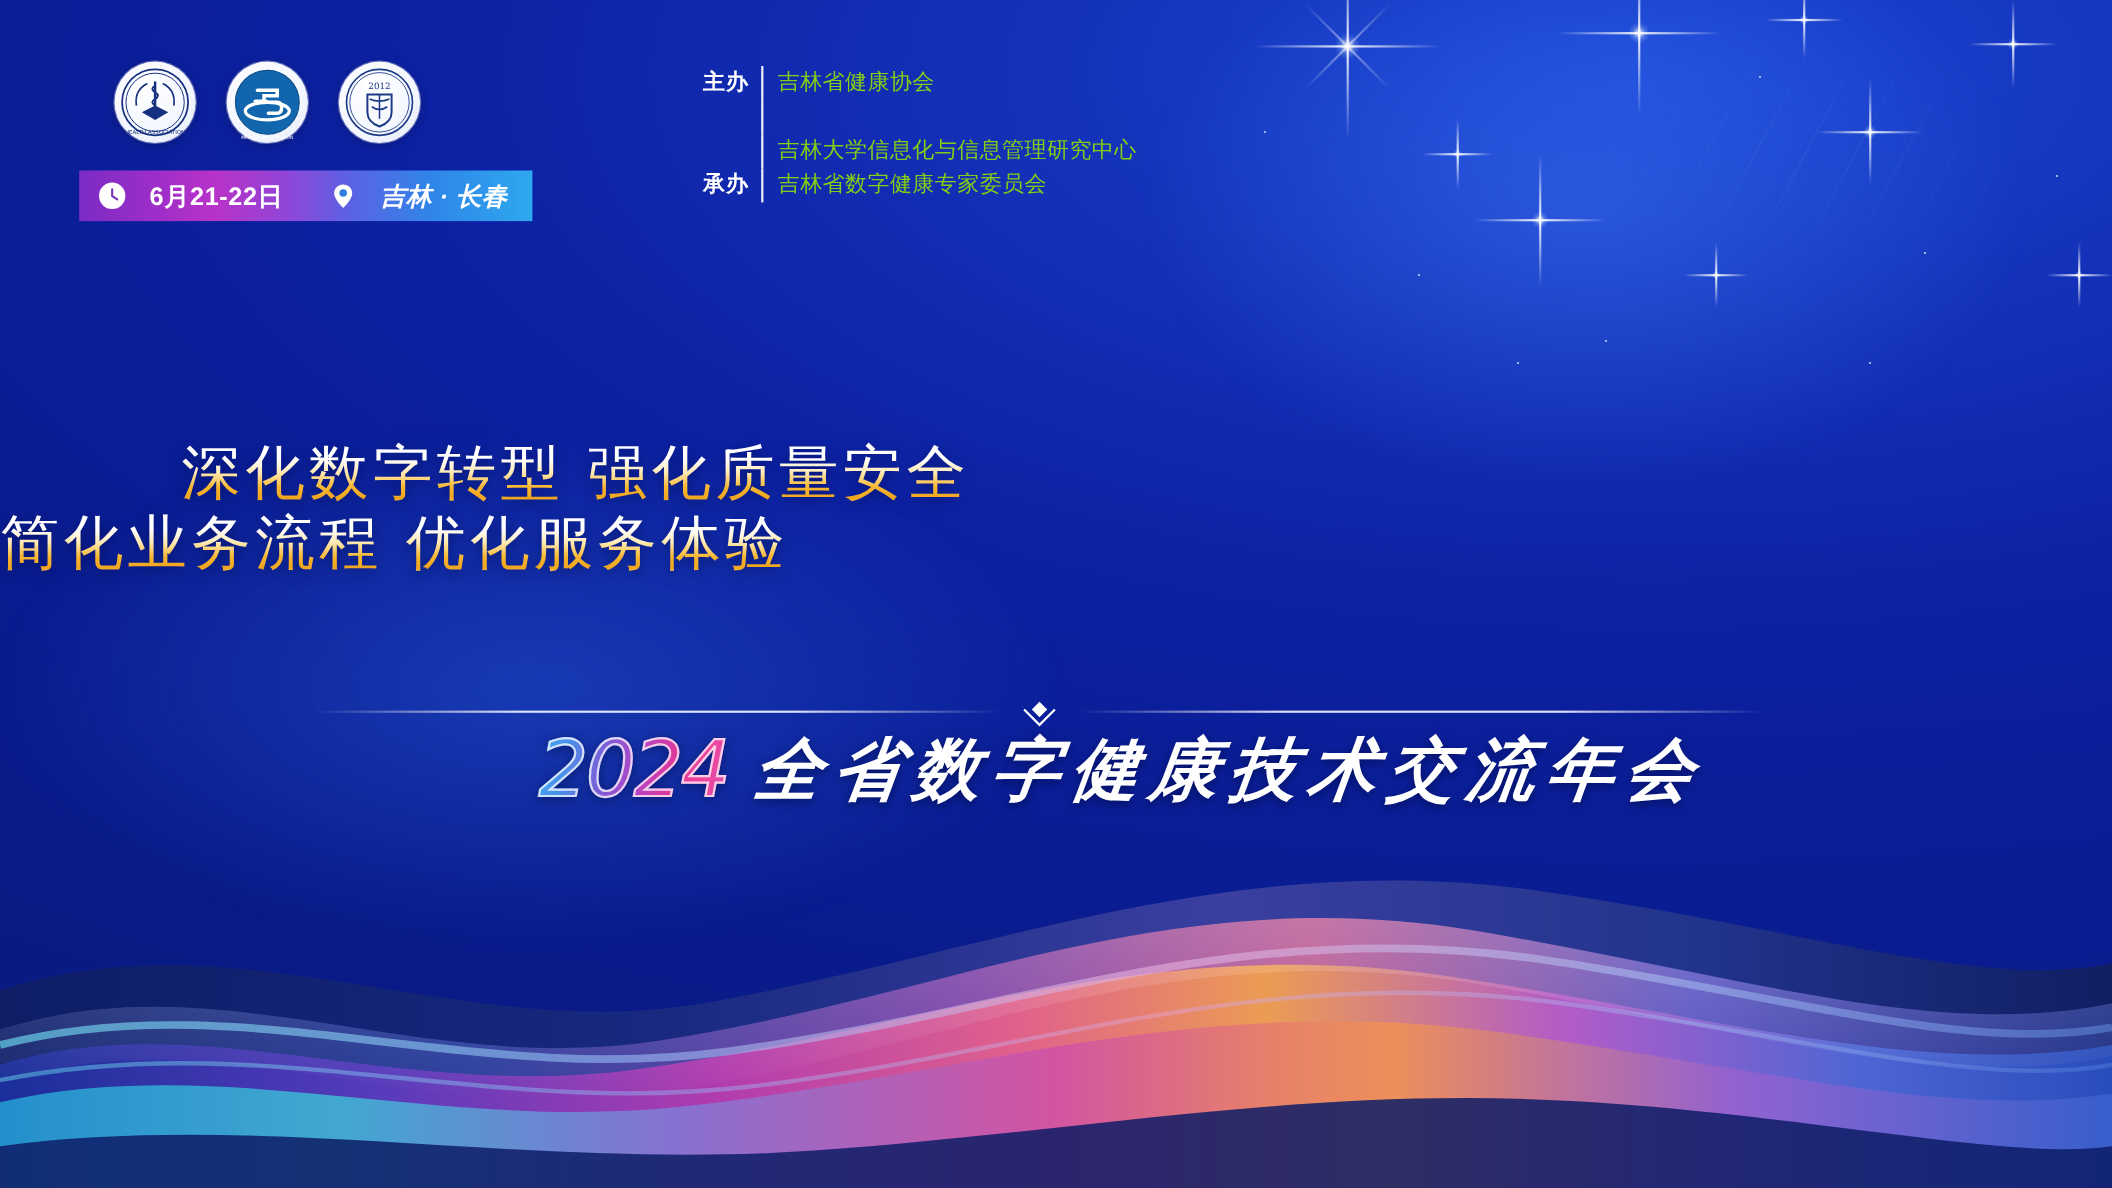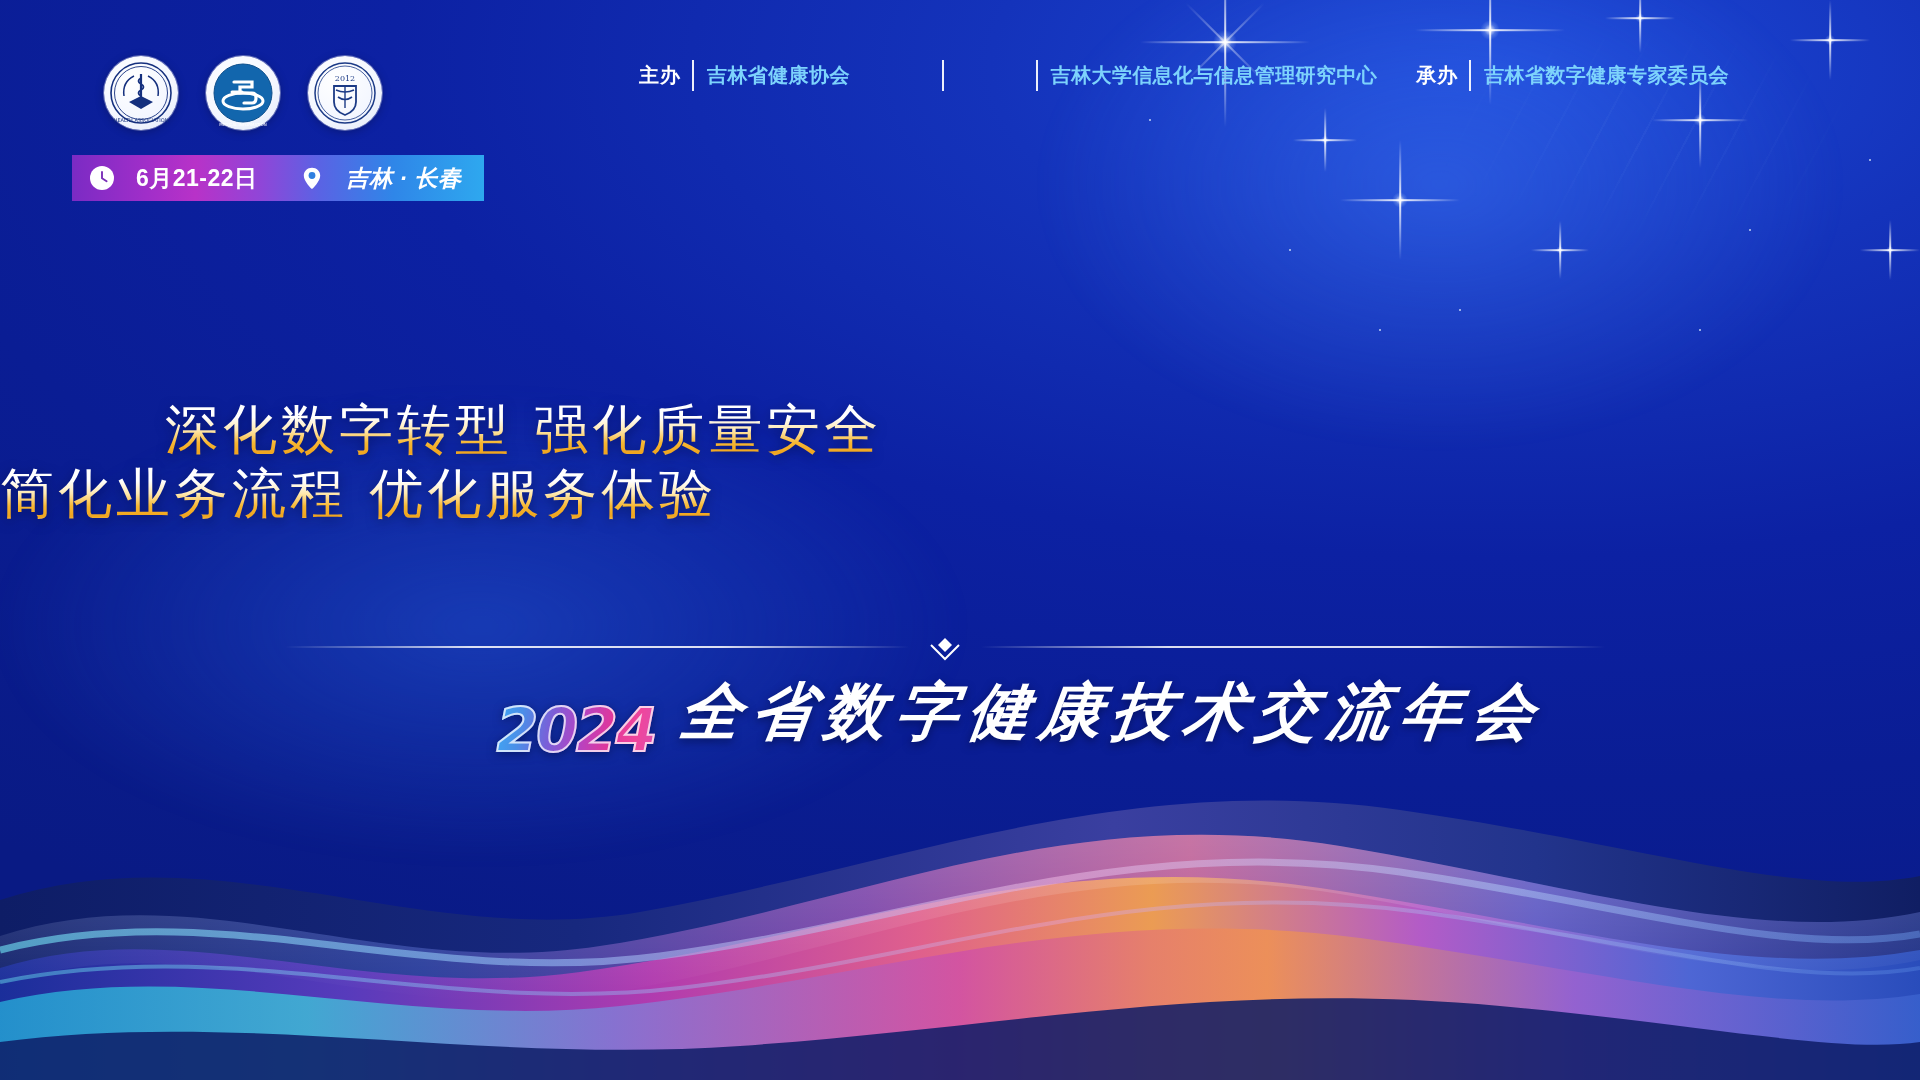--- a/index.html
+++ b/index.html
@@ -110,41 +110,41 @@
   .meta-ico.pin{ background:transparent; }
   .meta-ico svg{ position:absolute; inset:0; width:100%; height:100%; }
   .meta-text{
     font-size:23px; font-weight:bold; letter-spacing:.5px;
     white-space:nowrap; line-height:1;
   }
 
   
   .orgs{
     position:absolute; left:600px; top:60px;
-    display:flex; flex-direction:row; gap:0;
+    display:flex; flex-direction:column; gap:0;
   }
   .org-row{
     display:flex; align-items:flex-start;
     height:31px;
   }
   .org-label{
     width:92px; text-align:right;
     color:#fff; font-size:20px; font-weight:bold;
     letter-spacing:1px;
     line-height:31px;
     padding-right:11px;
   }
   .org-label.blank{ visibility:hidden; }
   .org-rule{
     width:2px; align-self:stretch;
     background:rgba(255,255,255,.92);
     flex:0 0 auto;
   }
   .org-value{
-    color:#7dd3fc; font-size:20px; font-weight:bold;
+    color:#84cc16; font-size:20px; font-weight:normal;
     line-height:31px; padding-left:13px; white-space:nowrap;
     letter-spacing:.4px;
   }
 
   
   .headline{
     position:absolute; left:0; top:398px; width:100%;
   }
   .hl-line{
     font-size:54px; font-weight:normal;
@@ -175,31 +175,30 @@
   }
   .div-orn svg{ position:absolute; inset:0; width:100%; height:100%; }
 
   
   .subline{
     position:absolute; top:664px; left:0; width:100%;
     display:flex; align-items:center; justify-content:center;
     gap:24px; padding-left:120px;
   }
   .year{
-    font-size:60px; font-weight:bold; font-style:italic;
+    font-size:71px; font-weight:normal; font-style:italic;
     letter-spacing:-2px; line-height:1;
     background:linear-gradient(100deg,
       #3fa9f5 0%, #4a8fe8 16%, #7a5fd8 34%, #b344c4 52%, #e0379b 70%, #f0459c 86%, #d94fb0 100%);
     -webkit-background-clip:text; background-clip:text;
     color:transparent; -webkit-text-fill-color:transparent;
     -webkit-text-stroke:2px rgba(255,255,255,.75);
     paint-order:stroke fill;
     filter:drop-shadow(0 2px 5px rgba(0,10,60,.5));
     font-family:"DejaVu Sans","Liberation Sans",sans-serif;
-    margin-top:36px;
   }
   .event-name{
     font-size:62px; font-weight:bold; font-style:italic;
     color:#ffffff; letter-spacing:10px; line-height:1;
     font-family:"DejaVu Serif","Liberation Serif",serif;
     text-shadow:0 3px 9px rgba(0,10,60,.6);
     transform:skewX(-7deg);
     white-space:nowrap;
   }
 

